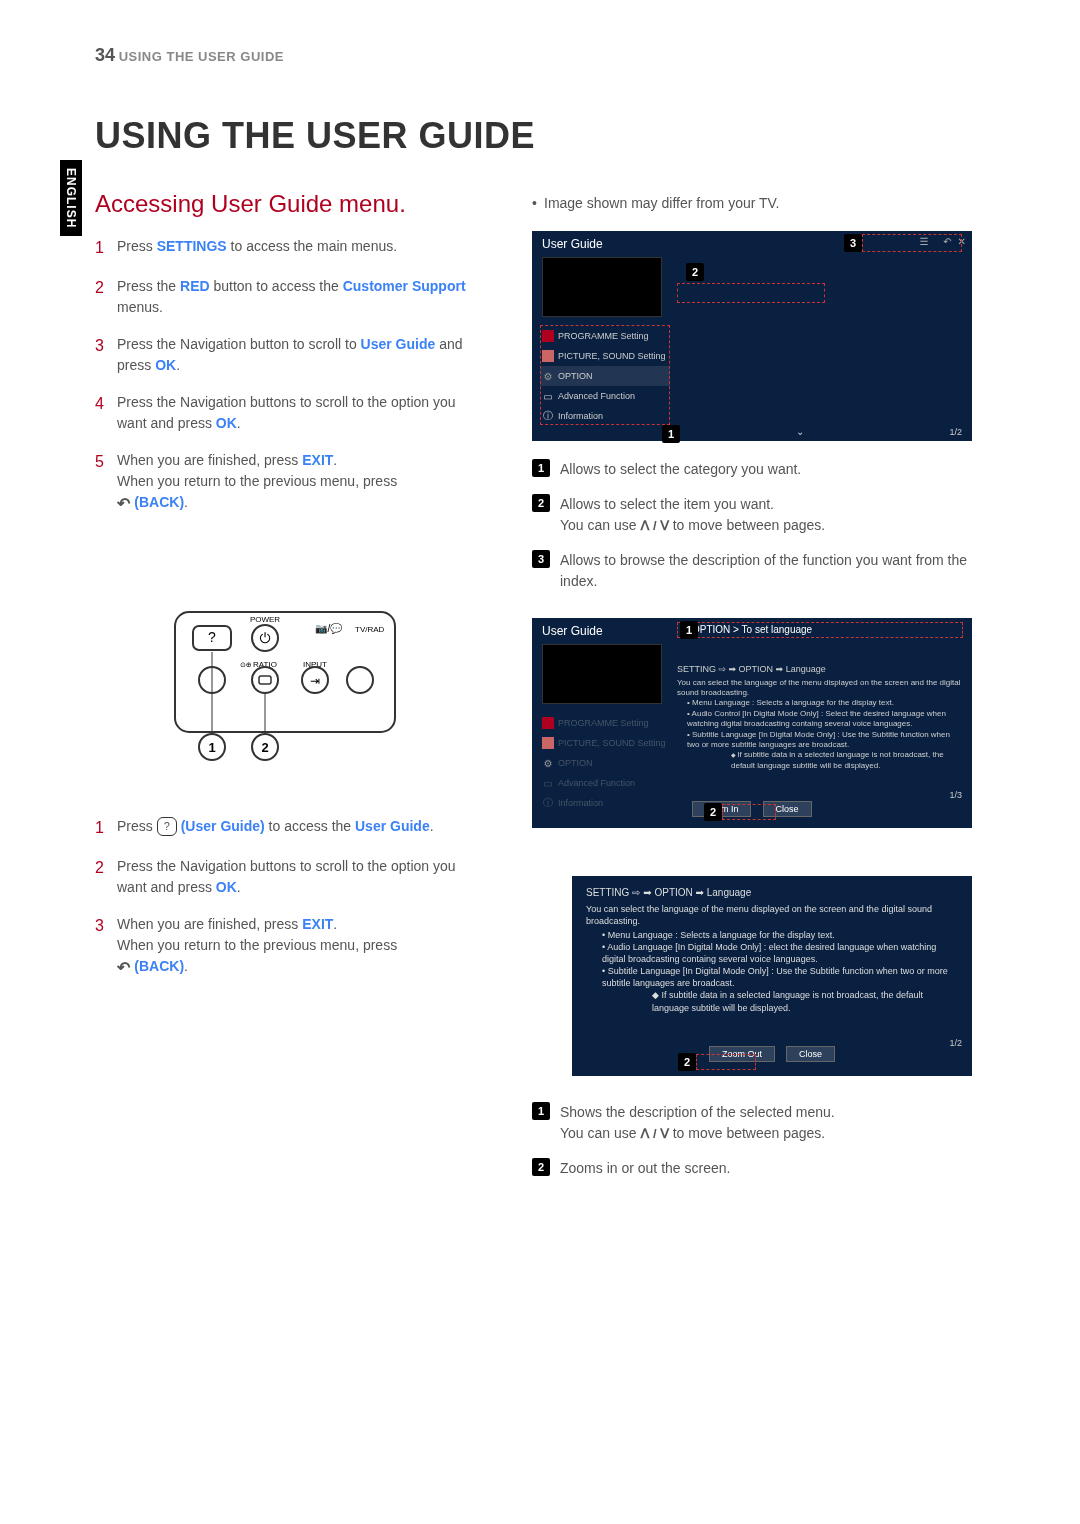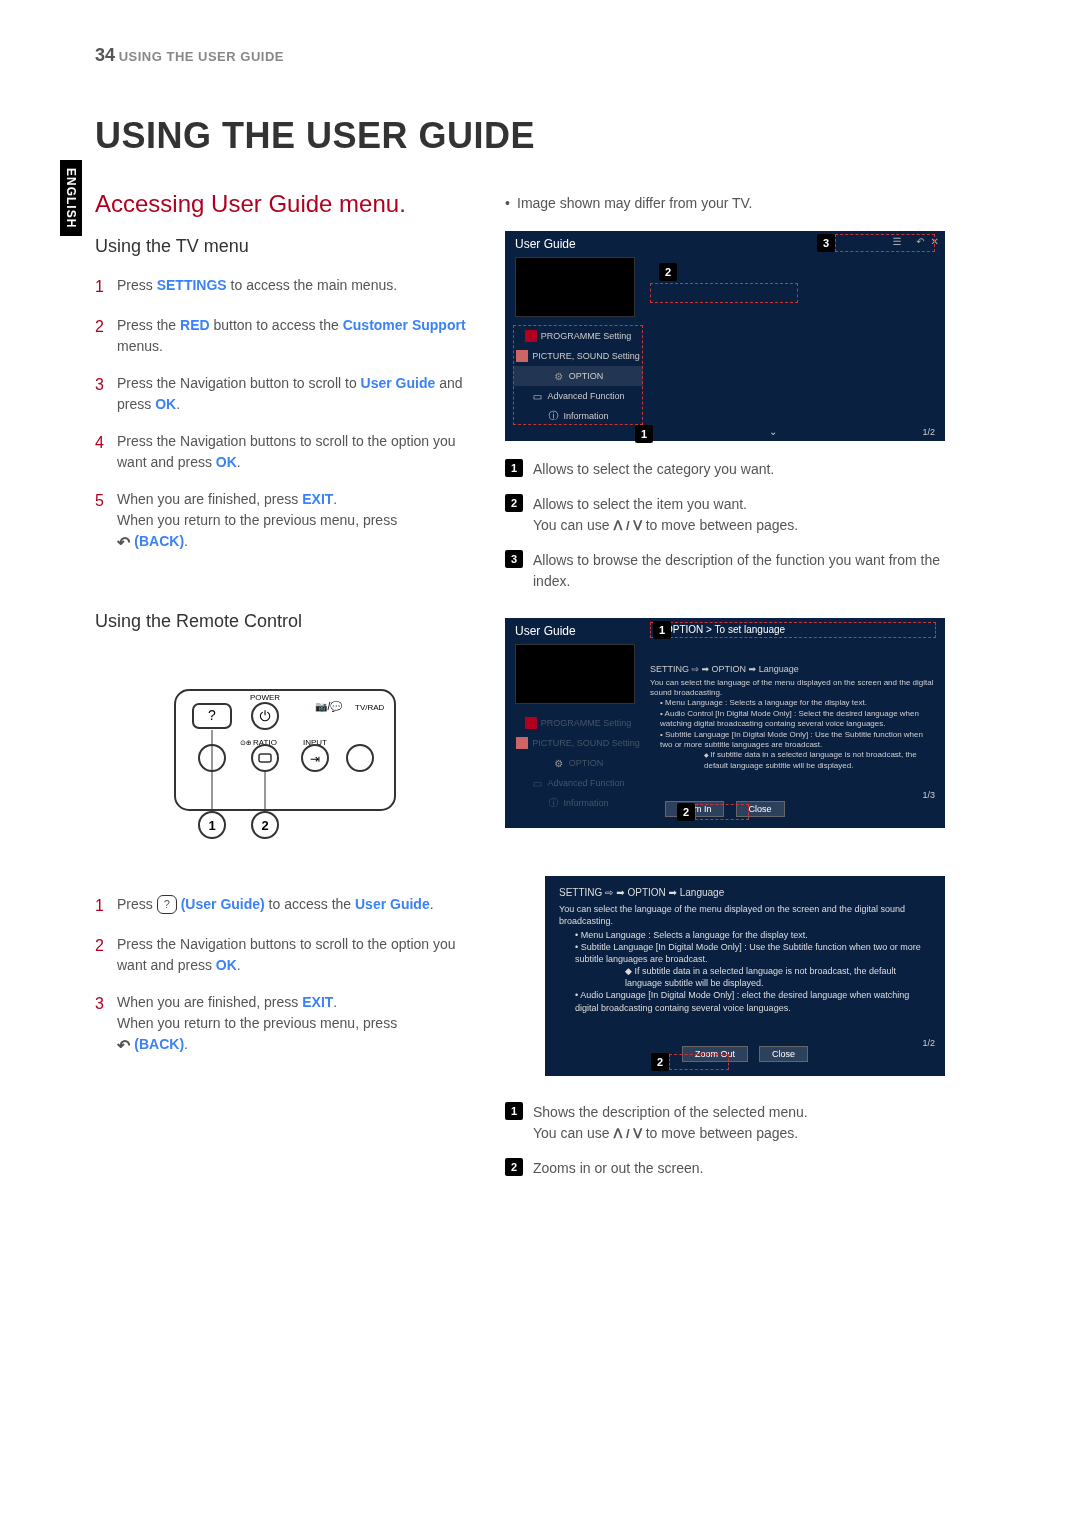--- a/index.html
+++ b/index.html
@@ -43,21 +43,21 @@
     letter-spacing: 0.5px;
   }
   .col-left {
     position: absolute;
     left: 95px;
     top: 190px;
     width: 380px;
   }
   .col-right {
     position: absolute;
-    left: 505px;
+    left: 532px;
     top: 195px;
     width: 440px;
   }
   .h2 {
     font-size: 24px;
     color: #b00020;
     font-weight: normal;
     margin-bottom: 18px;
   }
   .h3 {
@@ -140,21 +140,20 @@
     font-size: 9px;
     color: #ccc;
   }
   .ui-sidebar .side-item {
     display: flex;
     align-items: center;
     gap: 4px;
     padding: 4px 2px;
     white-space: nowrap;
     overflow: hidden;
-    justify-content: center;
   }
   .ui-sidebar .side-item.sel {
     background: rgba(255,255,255,0.1);
   }
   .side-ico {
     width: 12px;
     height: 12px;
     flex-shrink: 0;
     display: inline-flex;
     align-items: center;
@@ -275,21 +274,20 @@
   <span class="page-num">34</span>
   <span class="section-title">USING THE USER GUIDE</span>
 </div>
 
 <div class="side-tab">ENGLISH</div>
 
 <h1 class="main-title">USING THE USER GUIDE</h1>
 
 <div class="col-left">
   <div class="h2">Accessing User Guide menu.</div>
-  <div class="h3">Using the TV menu</div>
 
   <ol class="step-list">
     <li>
       <span class="step-num">1</span>
       <span><span>Press </span><span class="bold">SETTINGS</span><span> to access the main menus.</span></span>
     </li>
     <li>
       <span class="step-num">2</span>
       <span><span>Press the </span><span class="bold">RED</span><span> button to access the </span><span class="bold">Customer Support</span><span> menus.</span></span>
     </li>
@@ -301,21 +299,20 @@
       <span class="step-num">4</span>
       <span><span>Press the Navigation buttons to scroll to the option you want and press </span><span class="bold">OK</span><span>.</span></span>
     </li>
     <li>
       <span class="step-num">5</span>
       <span><span>When you are finished, press </span><span class="bold">EXIT</span><span>.</span><br><span>When you return to the previous menu, press </span><br><span class="back-icon">↶</span><span class="bold"> (BACK)</span><span>.</span></span>
     </li>
   </ol>
 
   <div style="height:40px"></div>
-  <div class="h3">Using the Remote Control</div>
 
   <svg class="remote-svg" width="260" height="180" viewBox="0 0 260 180">
     <rect x="20" y="10" width="220" height="120" rx="14" fill="none" stroke="#333" stroke-width="2"></rect>
 
     <rect x="38" y="24" width="38" height="24" rx="6" fill="none" stroke="#333" stroke-width="2"></rect>
     <text x="57" y="40" font-size="14" text-anchor="middle">?</text>
     <text x="110" y="20" font-size="8" text-anchor="middle">POWER</text>
     <circle cx="110" cy="36" r="13" fill="none" stroke="#333" stroke-width="2"></circle>
     <text x="110" y="41" font-size="14" text-anchor="middle">⏻</text>
     <text x="160" y="30" font-size="10">📷/💬</text>
@@ -466,24 +463,24 @@
   </div>
 
   <div style="height:30px"></div>
 
   <div class="ui-panel panel3" style="height:200px">
     <div class="txt">
       <div class="bc" style="font-size:10px; margin-bottom:3px">SETTING ⇨ ➡ OPTION ➡ Language</div>
       <div>You can select the language of the menu displayed on the screen and the digital sound broadcasting.</div>
       <ul style="list-style:none; padding-left:16px; margin-top:2px">
         <li>• <span>Menu Language : Selects a language for the display text.</span></li>
+        <li>• <span>Audio Language  [In Digital Mode Only] : elect the desired language when watching digital broadcasting containg several voice languages.</span></li>
         <li>• <span>Subtitle Language [In Digital Mode Only] : Use the Subtitle function when two or more subtitle languages are broadcast.</span>
           <div style="padding-left:50px">◆ <span>If subtitle data in a selected language is not broadcast, the default language subtitle will be displayed.</span></div>
         </li>
-        <li>• <span>Audio Language  [In Digital Mode Only] : elect the desired language when watching digital broadcasting containg several voice languages.</span></li>
       </ul>
     </div>
     <div class="zoom-row" style="position:absolute; left:0; right:0; bottom:6px">
       <span class="zoom-btn">Zoom Out</span>
       &nbsp;&nbsp;
       <span class="zoom-btn">Close</span>
     </div>
     <div class="dash-box" style="left:124px; bottom:6px; width:60px; height:16px"></div>
     <span class="callout-badge" style="position:absolute; left:106px; bottom:5px">2</span>
     <div class="pagenum-ind" style="bottom:28px">1/2</div>

